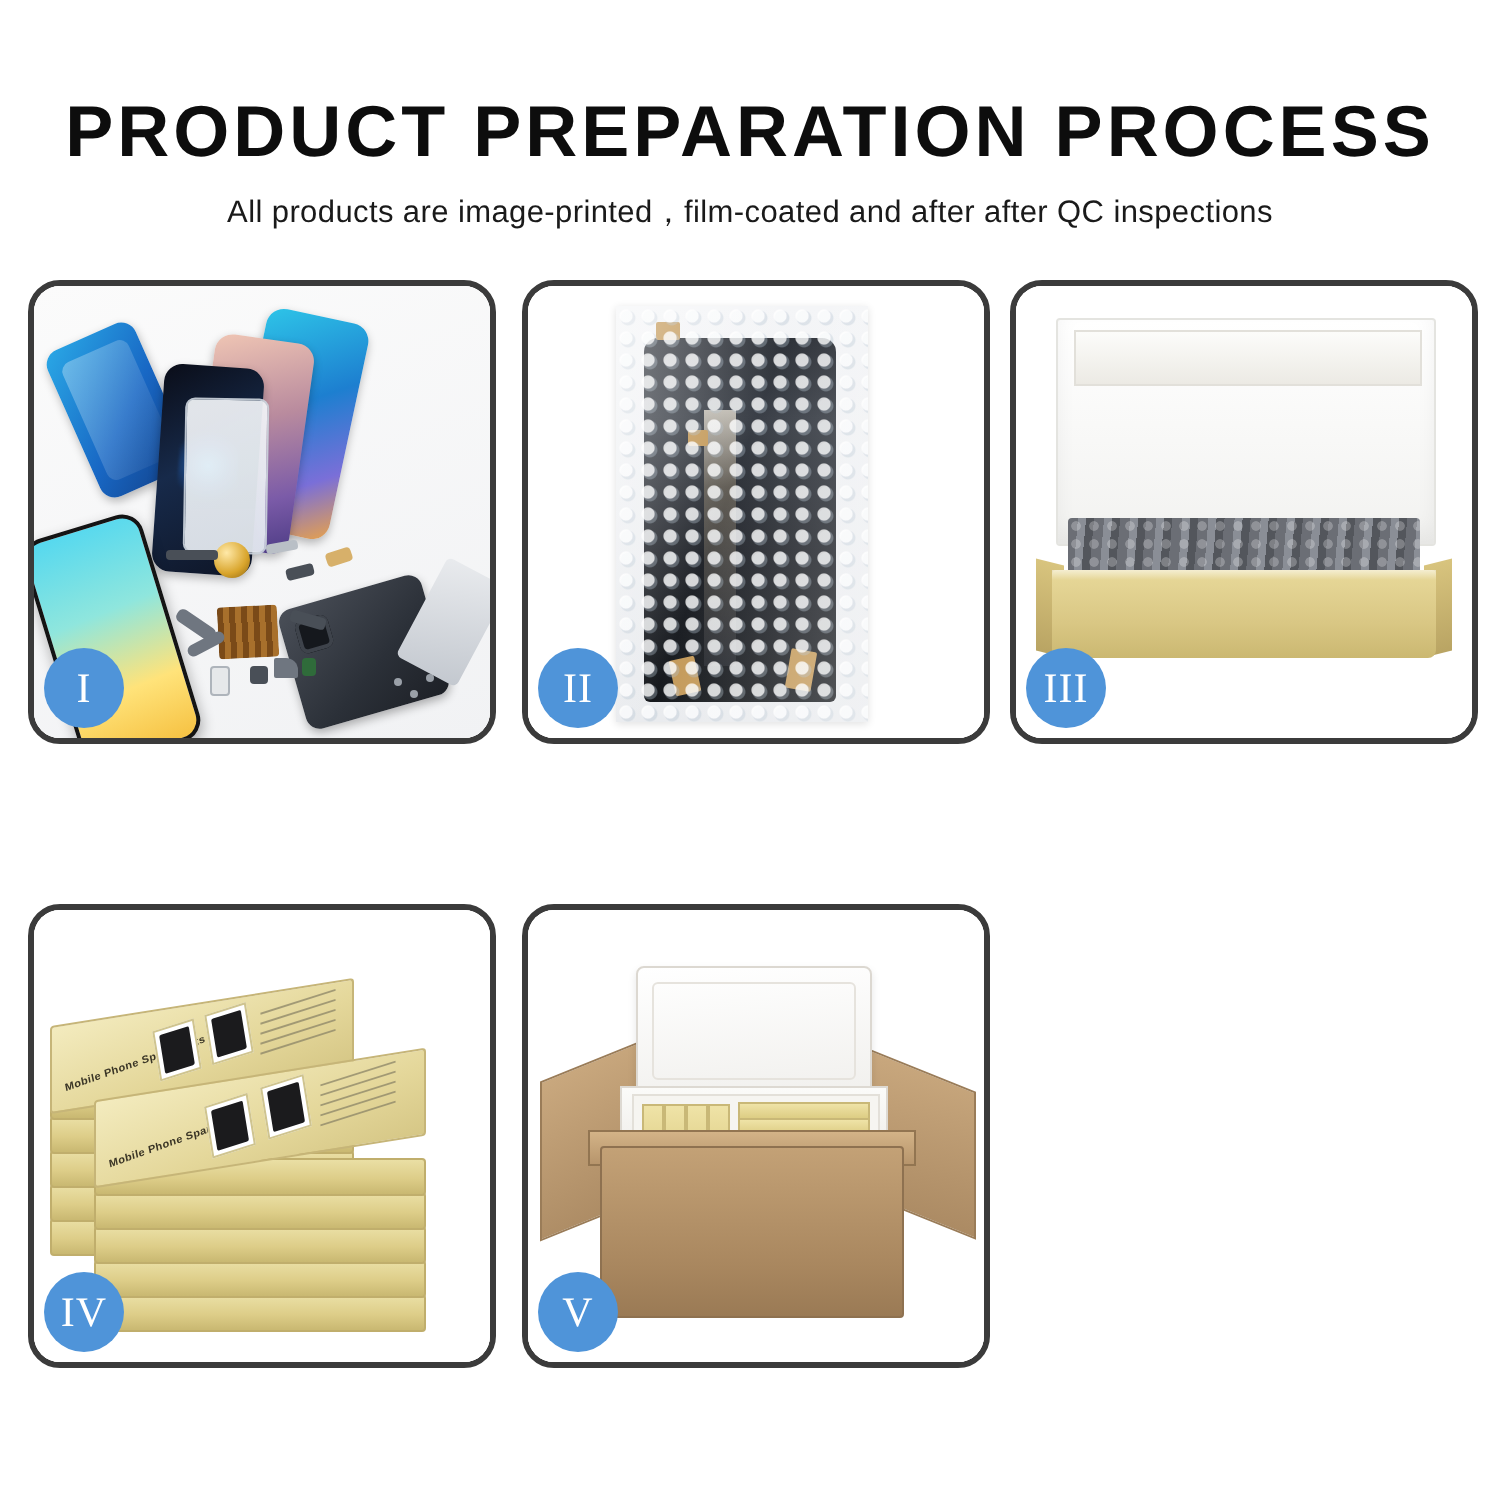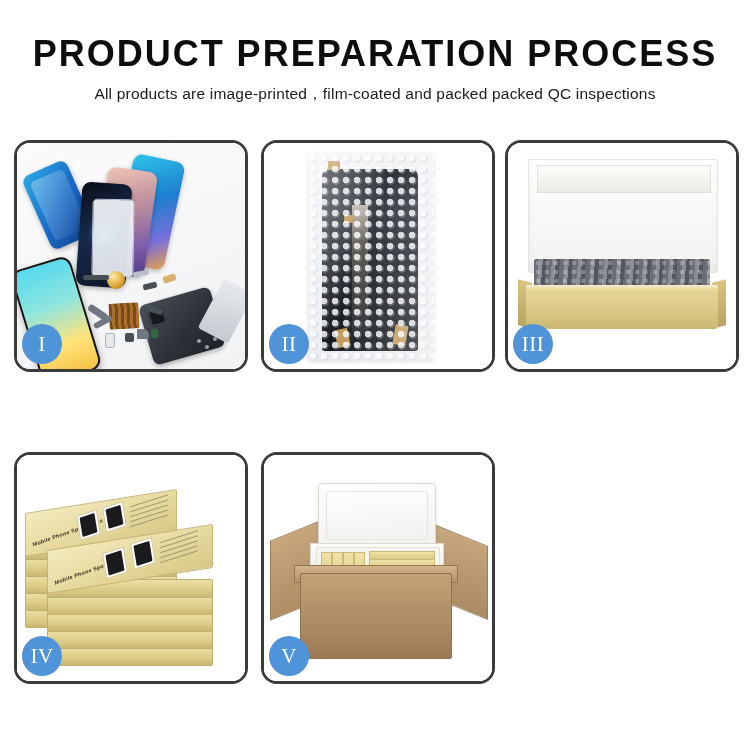--- a/index.html
+++ b/index.html
@@ -5,21 +5,21 @@
   html,body{margin:0;padding:0;}
   body{
     width:750px;height:750px;
     background:#ffffff;
     font-family:"Liberation Sans","DejaVu Sans",sans-serif;
     overflow:hidden;
   }
   .page{position:relative;width:750px;height:750px;}
 
   
-  .header{position:absolute;left:0;top:32px;width:750px;text-align:center;}
+  .header{position:absolute;left:0;top:44px;width:750px;text-align:center;}
   .title{
     font-size:36px;font-weight:700;color:#0d0d0d;
     letter-spacing:2.0px;line-height:44px;white-space:nowrap;
     font-family:"Liberation Sans","DejaVu Sans",sans-serif;
   }
   .subtitle{
     margin-top:8px;font-size:15.5px;color:#1a1a1a;font-weight:400;
     letter-spacing:.2px;white-space:nowrap;
   }
 
@@ -191,21 +191,21 @@
   .seal6{position:absolute;width:17px;height:16px;
        background:#b0916c;border:1px solid #9a7e5c;opacity:.95;}
 </style>
 </head>
 <body>
 
 <div class="page">
 
   <div class="header">
     <div class="title">PRODUCT PREPARATION PROCESS</div>
-    <div class="subtitle">All products are image-printed，film-coated and packed packed QC inspections</div>
+    <div class="subtitle">All products are image-printed，film-coated and after after QC inspections</div>
   </div>
 
   <div class="grid">
 
     <div class="panel p1">
       <div class="photo">
         <div class="bg1"></div>
         <div class="ph ph-d"></div>
         <div class="ph ph-a"></div>
         <div class="ph ph-b"></div>

